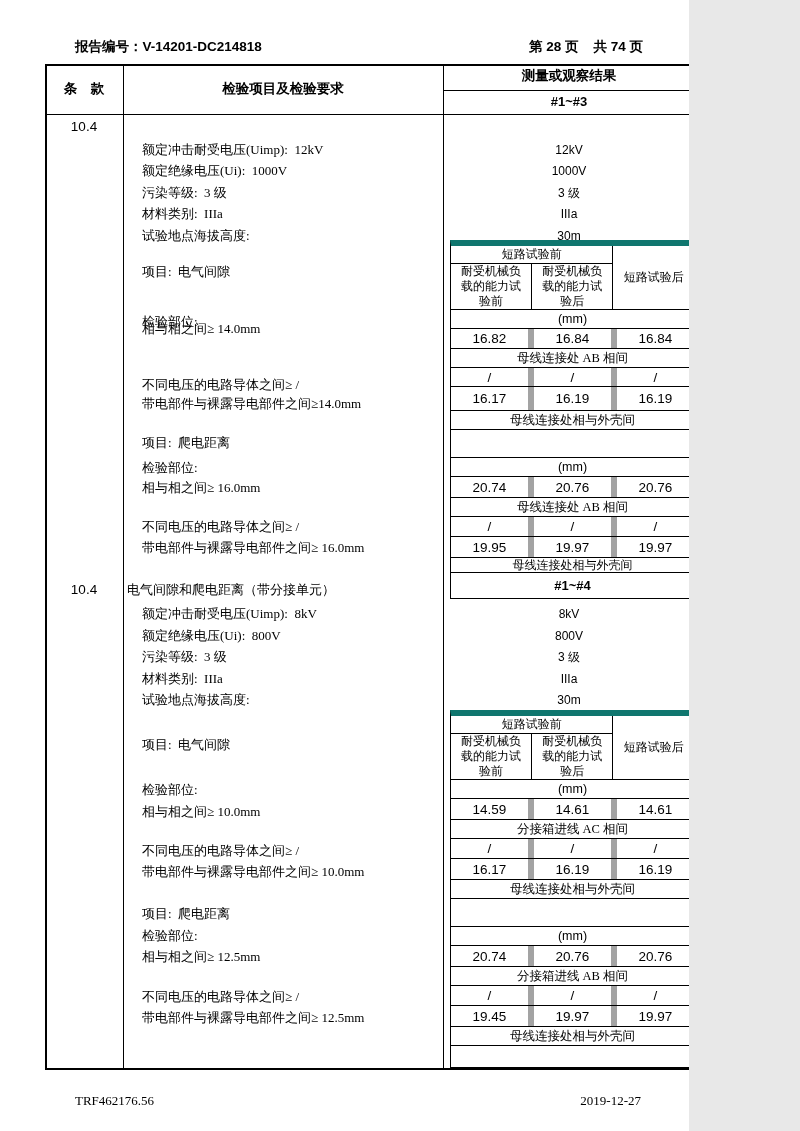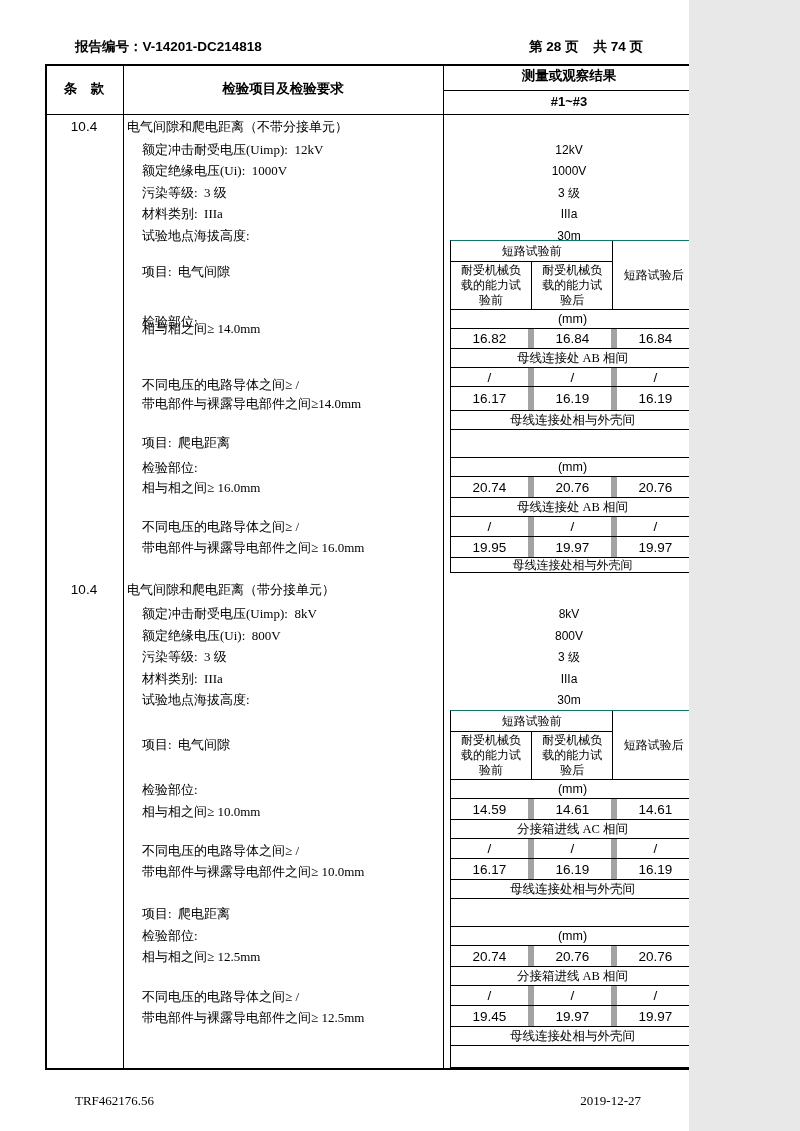--- a/index.html
+++ b/index.html
@@ -15,21 +15,21 @@
   
   .frame{border:2px solid #000;box-sizing:border-box;}
   .vline{width:1px;background:#000;}
   .hline{height:1px;background:#000;}
   
   .rv{left:444px;width:250px;text-align:center;font-family:"Liberation Sans","DejaVu Sans",sans-serif;
       font-size:12px;line-height:18px;}
   
   .itable{left:450px;width:245px;box-sizing:border-box;}
   .irow{display:flex;box-sizing:border-box;border:solid #000;border-width:0 1px 1px 1px;background:#fff;}
-  .irow.first{border-top:1px solid #0f766e;}
+  .irow.first{border-top:6px solid #0f766e;}
   .icell{flex:1;display:flex;align-items:center;justify-content:center;box-sizing:border-box;overflow:hidden;}
   .icell + .icell{border-left:6px solid #a3a3a3;}
   .val{font-family:"Liberation Sans","DejaVu Sans",sans-serif;font-size:13.5px;}
   .unit{font-family:"Liberation Sans","DejaVu Sans",sans-serif;font-size:12.5px;}
   .loc{font-size:12.5px;}
   .hc{display:flex;align-items:center;justify-content:center;text-align:center;
       font-size:12px;line-height:15px;box-sizing:border-box;}
   .hcol{display:flex;flex-direction:column;box-sizing:border-box;}
   .hrow{flex:1;display:flex;box-sizing:border-box;}
   .bl{border-left:1px solid #000;}
@@ -51,21 +51,20 @@
   <div class="abs hline" style="left:45px;top:114px;width:712px"></div>
 
   <div class="abs zh sans b ctr" style="left:45px;top:80px;width:78px;font-size:13.5px">条　款</div>
   <div class="abs zh sans b ctr" style="left:123px;top:80px;width:320px;font-size:13.5px">检验项目及检验要求</div>
   <div class="abs zh sans b ctr" style="left:443px;top:67px;width:252px;font-size:13.5px">测量或观察结果</div>
   <div class="abs zh sans b ctr" style="left:443px;top:93px;width:252px;font-size:13px">#1~#3</div>
   <div class="abs zh sans b ctr" style="left:695px;top:80px;width:62px;font-size:13.5px">判定</div>
 
   <div class="abs zh sans ctr" style="left:45px;top:118px;width:78px;font-size:13.5px">10.4</div>
   <div class="abs zh sans ctr" style="left:695px;top:118px;width:62px;font-size:14px">P</div>
-  <div class="abs zh" style="left:127px;top:118px">电气间隙和爬电距离（不带分接单元）</div>
 
   <div class="abs zh" style="left:142px;top:141px">额定冲击耐受电压(Uimp):  12kV</div>
   <div class="abs zh" style="left:142px;top:162px">额定绝缘电压(Ui):  1000V</div>
   <div class="abs zh" style="left:142px;top:184px">污染等级:  3 级</div>
   <div class="abs zh" style="left:142px;top:205px">材料类别:  IIIa</div>
   <div class="abs zh" style="left:142px;top:227px">试验地点海拔高度:</div>
 
   <div class="abs rv" style="top:141px">12kV</div>
   <div class="abs rv" style="top:162px">1000V</div>
   <div class="abs rv" style="top:184px">3 级</div>
@@ -144,20 +143,21 @@
     </div>
     <div class="irow" style="height:15px">
         <div class="icell loc" style="font-size:12px">母线连接处相与外壳间</div>
       </div>
   </div>
 
   <div class="abs zh sans ctr" style="left:45px;top:581px;width:78px;font-size:13.5px">10.4</div>
   <div class="abs zh sans ctr" style="left:695px;top:581px;width:62px;font-size:14px">P</div>
   <div class="abs zh" style="left:127px;top:581px">电气间隙和爬电距离（带分接单元）</div>
 
+  <div class="abs sans b" style="left:450px;top:572px;width:245px;height:27px;border:1px solid #000;box-sizing:border-box;display:flex;align-items:center;justify-content:center;font-size:13px">#1~#4</div>
 
   <div class="abs zh" style="left:142px;top:605px">额定冲击耐受电压(Uimp):  8kV</div>
   <div class="abs zh" style="left:142px;top:627px">额定绝缘电压(Ui):  800V</div>
   <div class="abs zh" style="left:142px;top:648px">污染等级:  3 级</div>
   <div class="abs zh" style="left:142px;top:670px">材料类别:  IIIa</div>
   <div class="abs zh" style="left:142px;top:691px">试验地点海拔高度:</div>
 
   <div class="abs rv" style="top:605px">8kV</div>
   <div class="abs rv" style="top:627px">800V</div>
   <div class="abs rv" style="top:648px">3 级</div>

